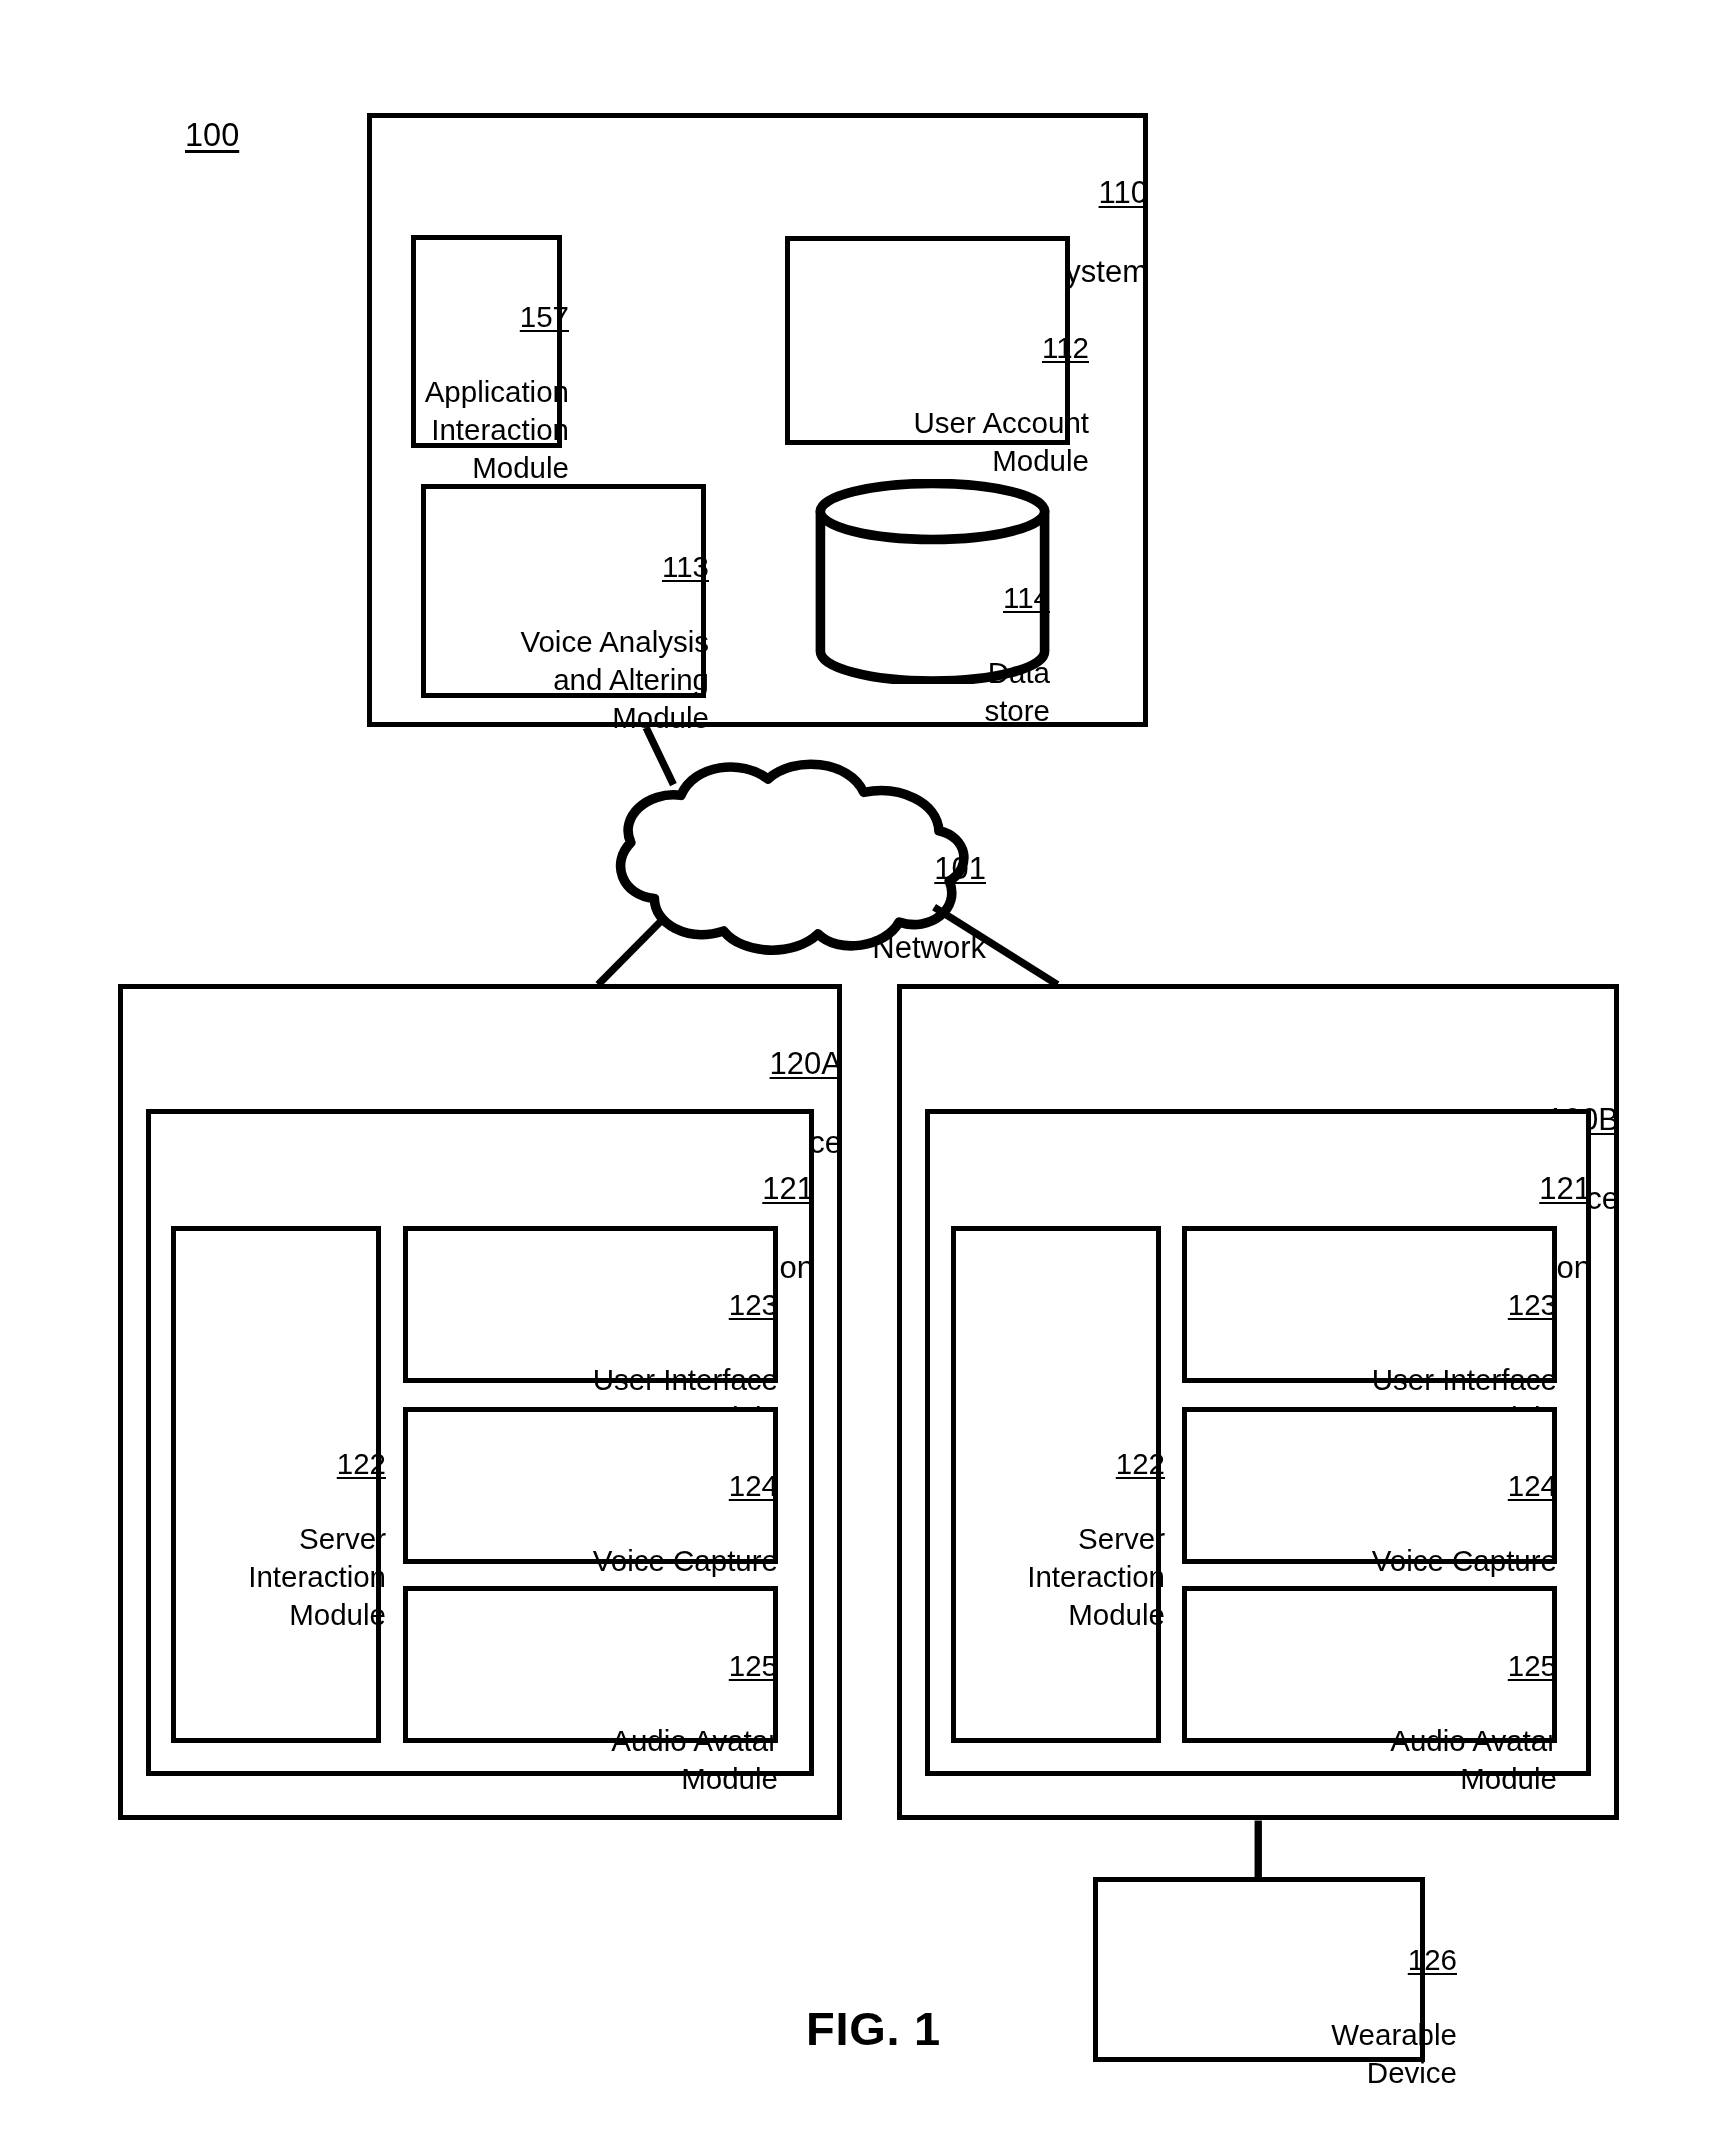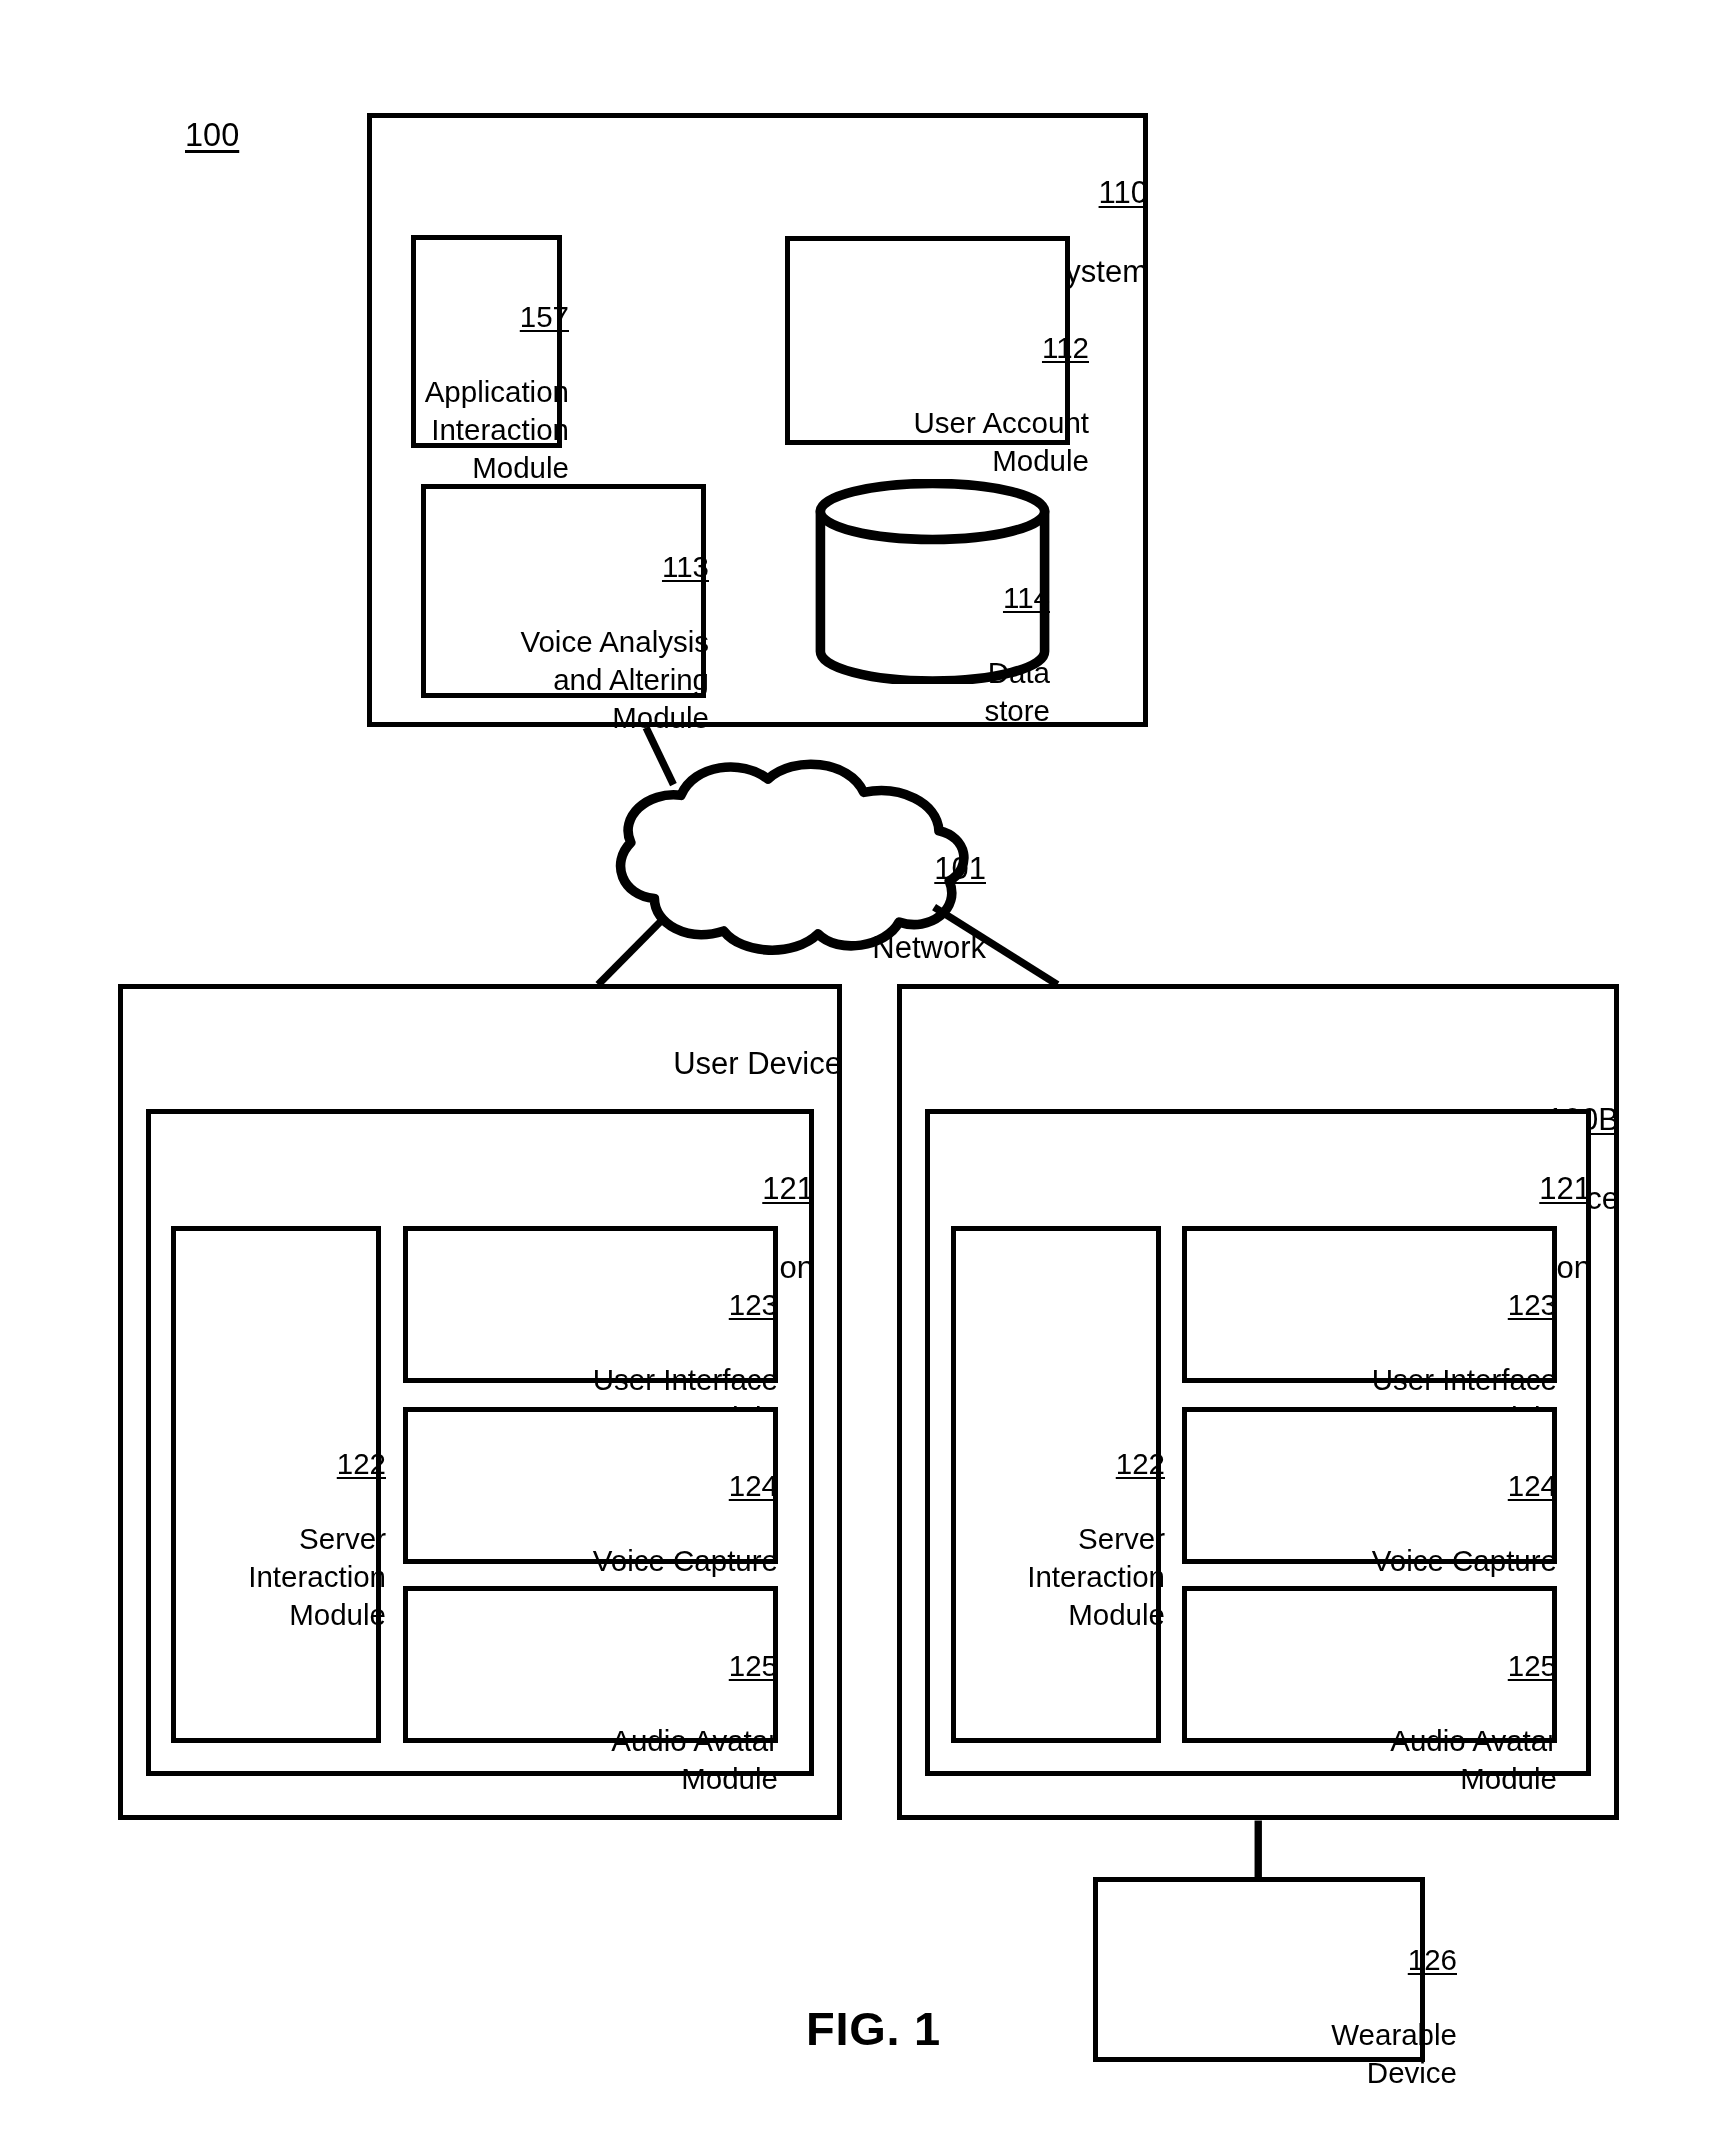--- a/index.html
+++ b/index.html
@@ -171,20 +171,21 @@
     </svg>
   </div>
   <div class="lbl fs-big" style="left:583px; top:809px; width:403px;">
     <span class="refnum">101</span>
     <span class="caption">Network</span>
   </div>
 
   <div class="box" style="left:118px; top:984px; width:724px; height:836px;">
   </div>
   <div class="lbl fs-big" style="left:118px; top:1004px; width:724px;">
+    <span class="refnum">120A</span>
     <span class="caption">User Device</span>
   </div>
 
   <div class="box" style="left:146px; top:1109px; width:668px; height:667px;">
   </div>
   <div class="lbl fs-big" style="left:146px; top:1129px; width:668px;">
     <span class="refnum">121</span>
     <span class="caption">Application</span>
   </div>
 

